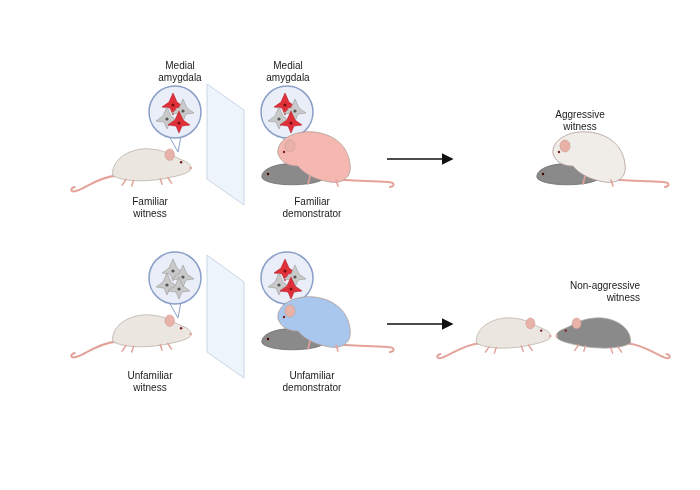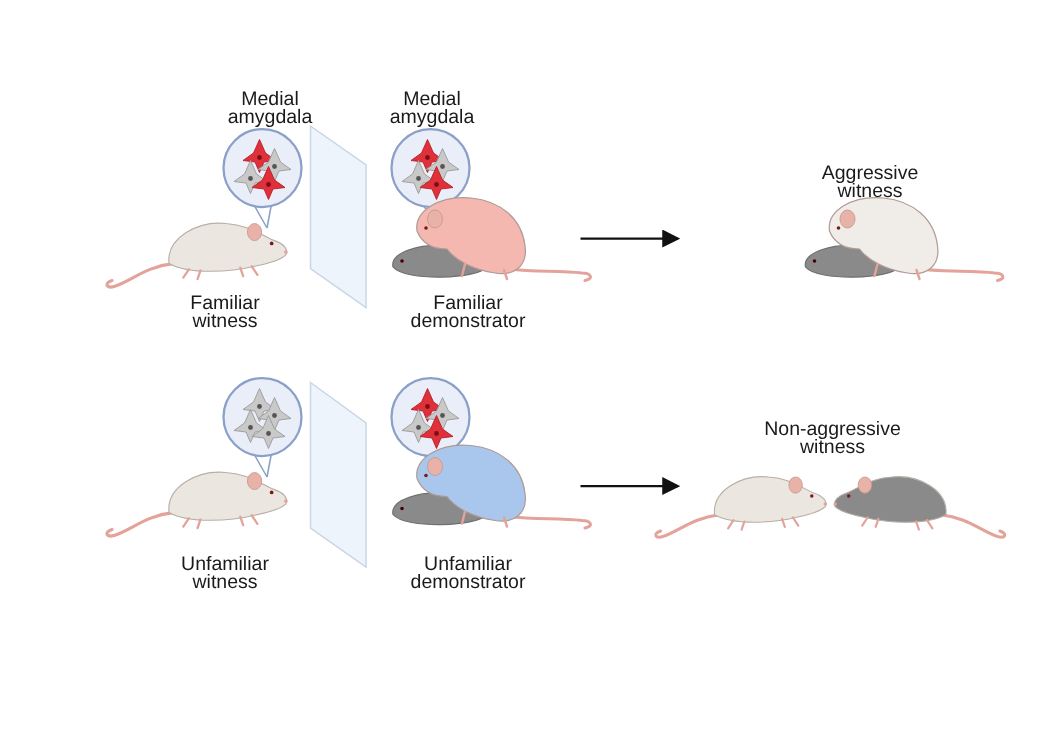--- a/index.html
+++ b/index.html
@@ -1,38 +1,38 @@
 <!DOCTYPE html>
 <html><head>
 <meta charset="utf-8">
 <style>
   html, body { margin: 0; padding: 0; background: #ffffff; }
   body { width: 700px; height: 490px; position: relative; overflow: hidden; font-family: "Liberation Sans", sans-serif; }
-  .lbl { position: absolute; font-size: 13px; line-height: 12px; color: #1a1a1a; text-align: center; white-space: pre-line; }
+  .lbl { position: absolute; font-size: 10px; line-height: 12px; color: #1a1a1a; text-align: center; white-space: pre-line; }
   svg { position: absolute; left: 0; top: 0; }
 </style>
 </head>
 <body>
 
 <div class="lbl" style="left:145px;top:60px;width:70px;">Medial
 amygdala</div>
 <div class="lbl" style="left:253px;top:60px;width:70px;">Medial
 amygdala</div>
 <div class="lbl" style="left:110px;top:196px;width:80px;">Familiar
 witness</div>
 <div class="lbl" style="left:262px;top:196px;width:100px;">Familiar
 demonstrator</div>
 <div class="lbl" style="left:530px;top:109px;width:100px;">Aggressive
 witness</div>
 
 <div class="lbl" style="left:110px;top:370px;width:80px;">Unfamiliar
 witness</div>
 <div class="lbl" style="left:262px;top:370px;width:100px;">Unfamiliar
 demonstrator</div>
-<div class="lbl" style="left:490px;top:280px;width:130px;">Non-aggressive
+<div class="lbl" style="left:510px;top:280px;width:130px;text-align:right;">Non-aggressive
 witness</div>
 
 <svg width="700" height="490" viewBox="0 0 700 490">
   <defs>
     <marker id="arrowhead" markerWidth="8" markerHeight="8" refX="7" refY="4" orient="auto">
       <path d="M0,0 L8,4 L0,8 Z" fill="#111"></path>
     </marker>
   </defs>
 
   <polygon points="207,84 244,110 244,205 207,179" fill="#eef4fb" stroke="#c8d6e6" stroke-width="1"></polygon>

